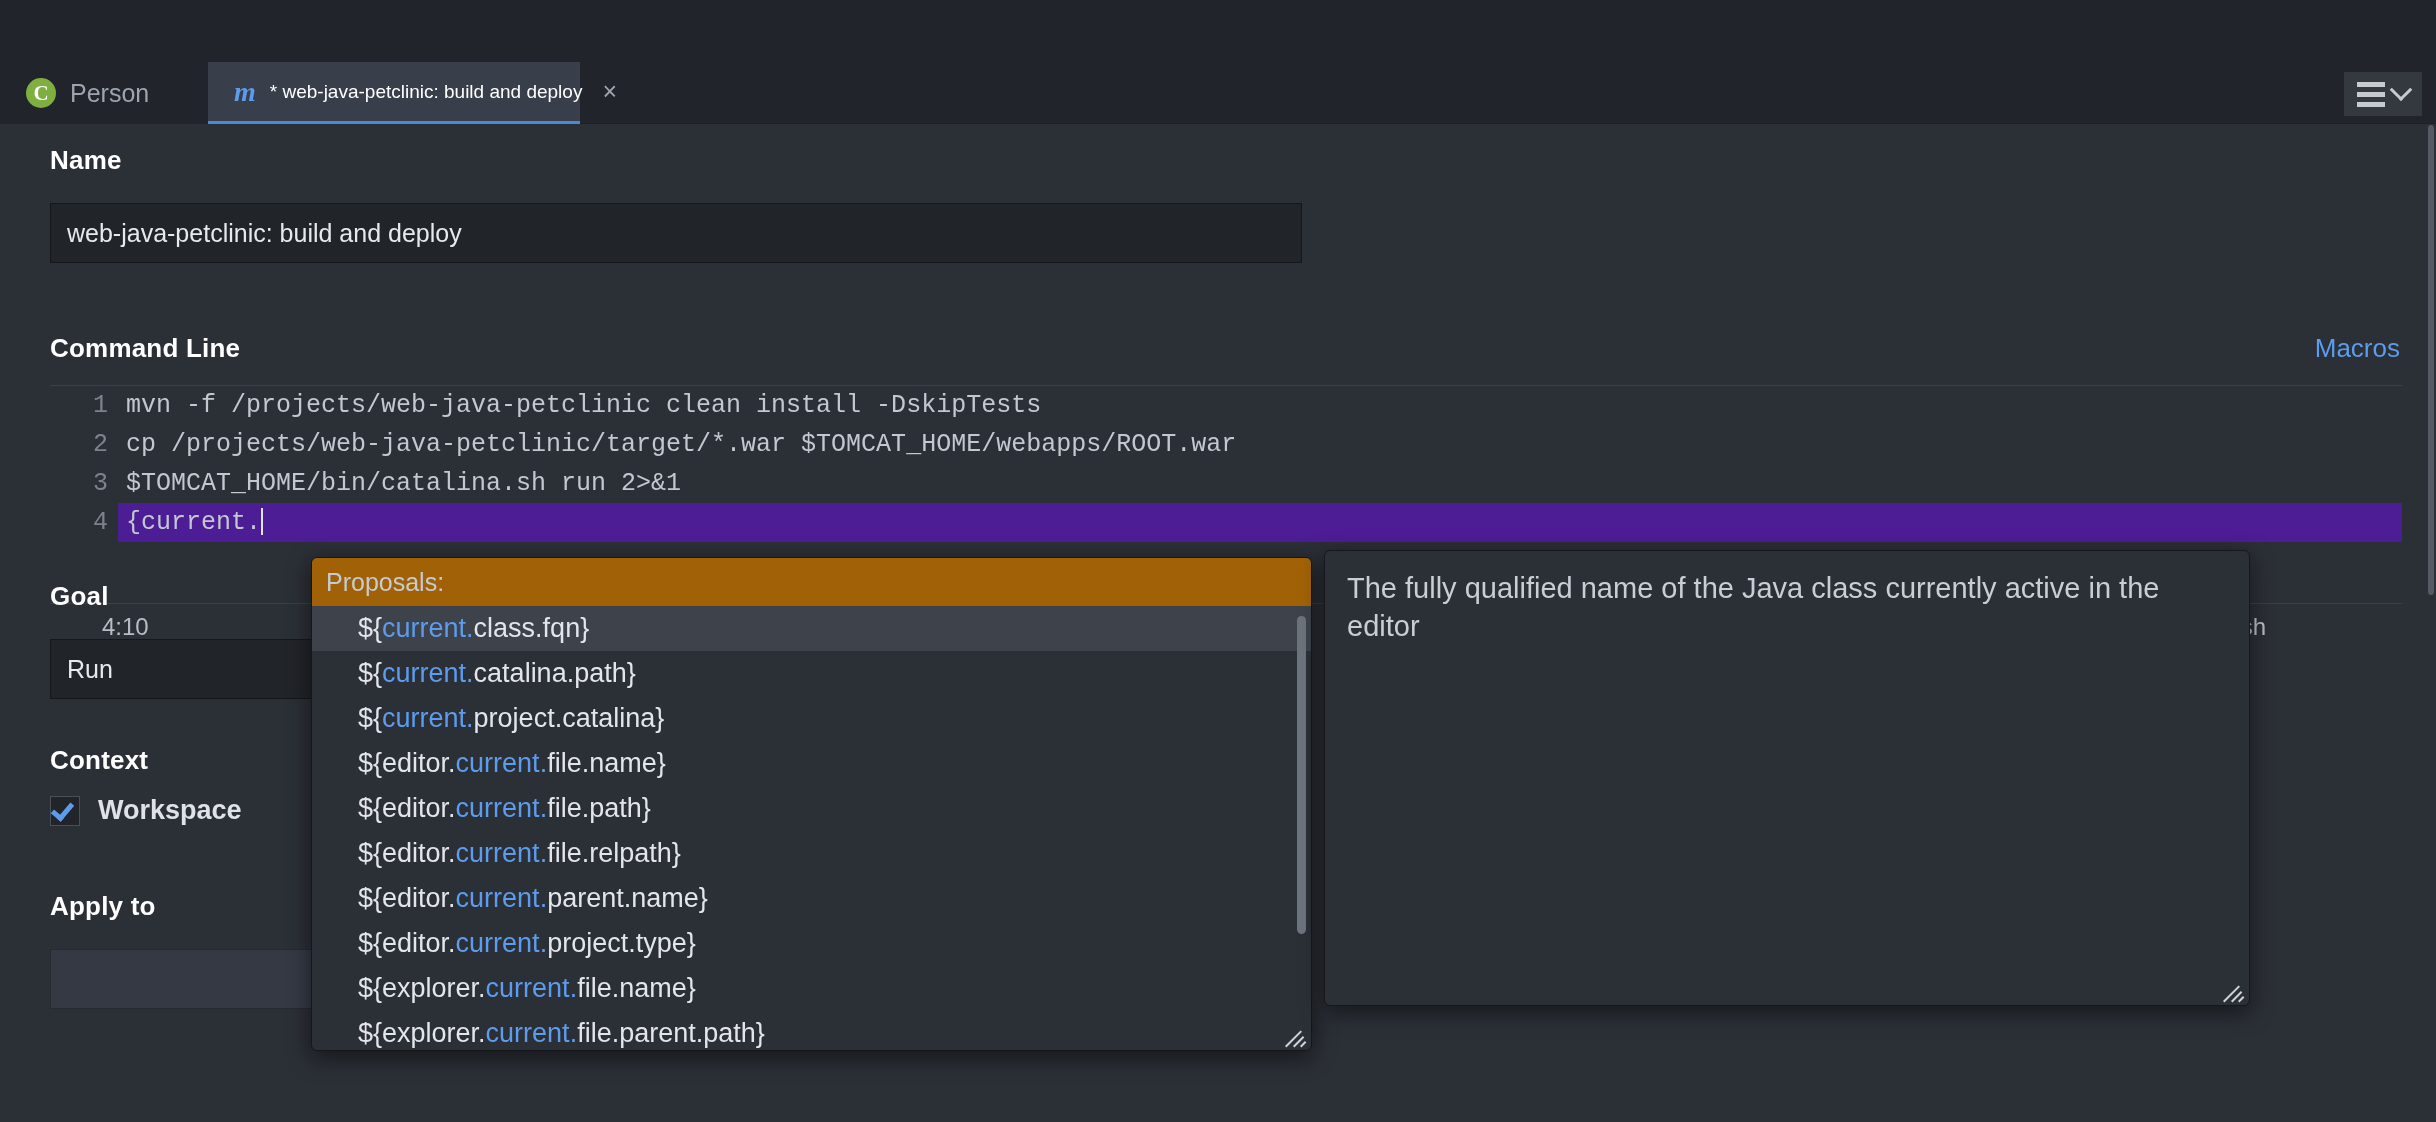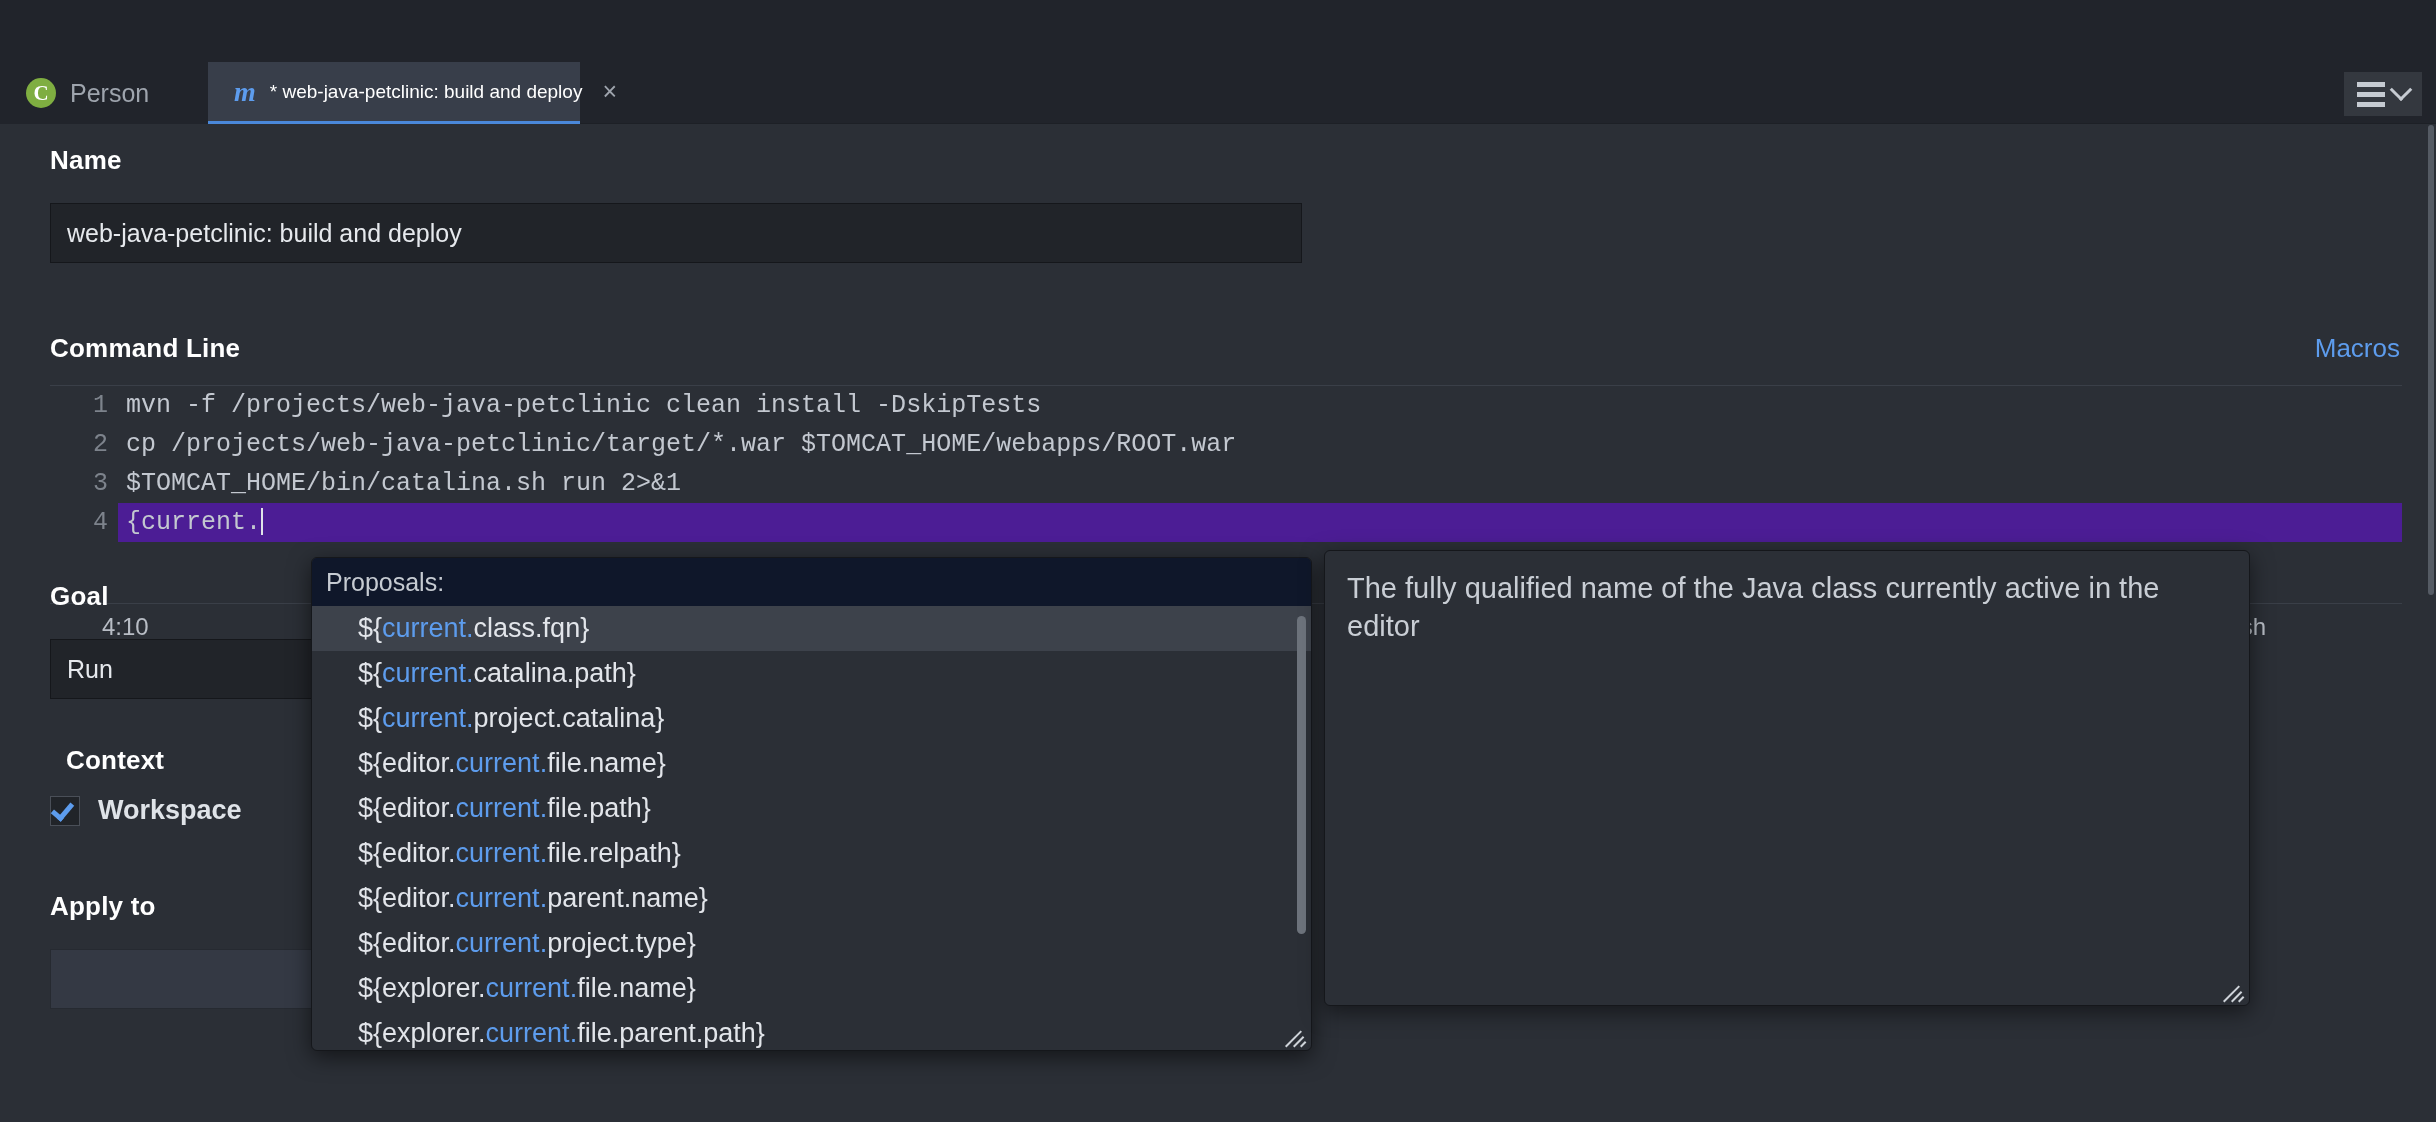--- a/index.html
+++ b/index.html
@@ -118,21 +118,21 @@
 
   
   .proposals {
     position: absolute; left: 311px; top: 557px; width: 1001px; height: 494px;
     background: #2b2f36;
     border: 1px solid #15171b; border-radius: 6px;
     box-shadow: 0 6px 22px rgba(0,0,0,.55);
     overflow: hidden;
   }
   .proposals-header {
-    height: 48px; background: #0f172a; color: #c6cbd2;
+    height: 48px; background: #a16207; color: #c6cbd2;
     font-size: 25px; display: flex; align-items: center; padding-left: 14px;
   }
   .proposals-list { position: relative; height: 446px; }
   .proposal-item {
     height: 45px; line-height: 45px; padding-left: 46px;
     color: #e2e5ea; font-size: 27px; white-space: nowrap; cursor: pointer;
   }
   .proposal-item.selected { background: #3d424b; }
   .proposal-item .hl { color: #5d9ced; }
   .popup-scrollbar {
@@ -244,21 +244,21 @@
     </div>
 
     <div class="editor-statusbar">
       <span class="status-pos">4:10</span>
       <span class="status-mime">ext/x-sh</span>
     </div>
 
     <div class="field-label" style="left:50px; top:456px;">Goal</div>
     <div class="text-input" style="left:50px; top:514px; width:1252px; height:60px;">Run</div>
 
-    <div class="field-label" style="left:66px; top:620px;">Context</div>
+    <div class="field-label" style="left:50px; top:620px;">Context</div>
     <div class="checkrow" style="left:50px; top:670px;font-weight:bold;">
       <span class="checkbox">
         <span class="tick"></span>
       </span>
       <span class="checkrow-label">Workspace</span>
     </div>
 
     <div class="field-label" style="left:50px; top:766px;">Apply to</div>
     <div class="text-input" style="left:50px; top:824px; width:1252px; height:60px; background:#343944; border-color:#262a31;"></div>
 

